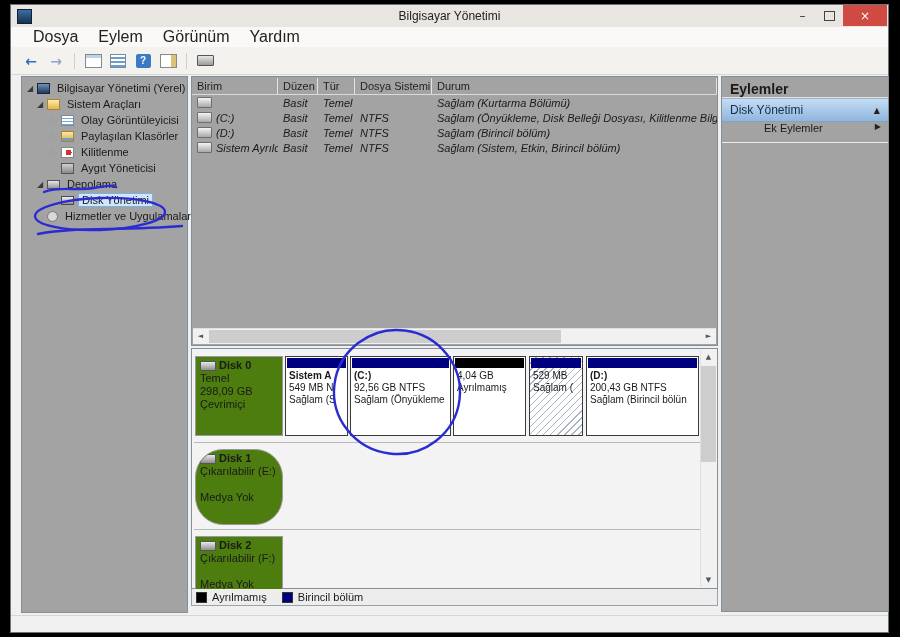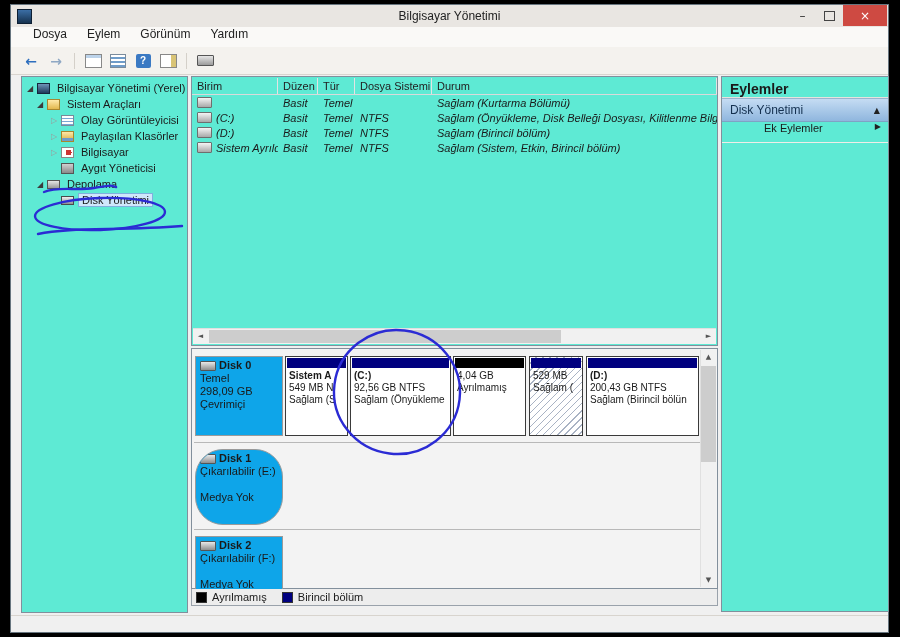--- a/index.html
+++ b/index.html
@@ -11,38 +11,38 @@
   #titlebar{position:absolute;left:0;top:0;right:0;height:22px;background:#e9e6e2;
             display:flex;align-items:center;justify-content:center;font-size:12px;color:#222;}
   #winicon{position:absolute;left:6px;top:4px;width:13px;height:13px;
            background:linear-gradient(#3b6ea5,#16324f);border:1px solid #0d1f33;}
   #controls{position:absolute;right:1px;top:0;height:21px;display:flex;align-items:stretch;}
   .ctl{width:27px;display:flex;align-items:center;justify-content:center;font-size:12px;color:#333;}
   .maxbox{width:9px;height:8px;border:1px solid #444;}
   #closebtn{width:44px;background:#ce4a42;color:#fff;font-size:12px;display:flex;
             align-items:center;justify-content:center;}
   #menubar{position:absolute;left:0;top:22px;right:0;height:20px;background:#faf9f7;
-           border-bottom:1px solid #e3dfd9;display:flex;align-items:flex-start;padding-left:12px;
-           font-size:12px;color:#222;}
+           border-bottom:1px solid #e3dfd9;display:flex;align-items:center;padding-left:12px;
+           font-size:16px;color:#222;}
   .mitem{padding:0 10px;}
   #toolbar{position:absolute;left:0;top:42px;right:0;height:27px;background:#f4f2ee;
            border-bottom:1px solid #d9d5cf;display:flex;align-items:center;gap:5px;padding-left:10px;}
   .tbtn{width:20px;height:20px;display:flex;align-items:center;justify-content:center;}
   .glyph{font-family:"DejaVu Sans",sans-serif;}
   .arrow{font-size:14px;font-weight:bold;color:#2e6fbe;}
   .arrow.dim{color:#8fa8c4;}
   .tsep{width:1px;height:16px;background:#d4d0c9;margin:0 3px;}
   .ic-win{width:15px;height:12px;background:#fff;border:1px solid #888;box-shadow:inset 0 3px 0 #bcd3ea;}
   .ic-list{width:14px;height:12px;border:1px solid #7a8b9c;background:repeating-linear-gradient(#fff 0 2px,#6f9cc9 2px 4px);}
   .ic-help{width:15px;height:14px;background:#3a79c3;border-radius:2px;color:#fff;font-size:10px;
            font-weight:bold;display:flex;align-items:center;justify-content:center;}
   .ic-pane{width:15px;height:12px;background:#fff;border:1px solid #888;box-shadow:inset -5px 0 0 #d9c476;}
   .ic-drive{width:15px;height:9px;background:linear-gradient(#e6e6e6,#9b9b9b);border:1px solid #555;border-radius:1px;}
   
-  .panel{position:absolute;background:#5eead4;border:1px solid #828f9c;box-sizing:border-box;}
+  .panel{position:absolute;background:#a3a3a3;border:1px solid #828f9c;box-sizing:border-box;}
   #treepanel{left:10px;top:71px;width:167px;height:537px;padding-top:3px;}
   #volpanel{left:180px;top:71px;width:527px;height:270px;}
   #diskpanel{left:180px;top:343px;width:527px;height:241px;background:#f3f3f3;}
   #legendbar{position:absolute;left:180px;top:584px;width:527px;height:17px;background:#ededed;
              border:1px solid #9aa2ab;border-top:none;box-sizing:border-box;display:flex;
              align-items:center;gap:5px;padding-left:4px;}
   #actionspanel{left:710px;top:71px;width:168px;height:536px;}
   #statusbar{position:absolute;left:0;bottom:0;right:0;height:16px;background:#f0f0f0;
              border-top:1px solid #d8d4ce;}
   
@@ -72,21 +72,21 @@
   .vr{display:flex;height:15px;align-items:center;}
   .vc{box-sizing:border-box;padding:0 5px;overflow:hidden;white-space:nowrap;font-style:italic;}
   .vname{display:flex;align-items:center;}
   .vico{width:13px;height:9px;background:linear-gradient(#f4f4f4,#a9a9a9);border:1px solid #6e6e6e;
         border-radius:1px;margin-right:4px;flex:none;}
   .hscroll{position:absolute;left:1px;right:1px;bottom:1px;height:15px;background:#f1f1f1;border-top:1px solid #e0e0e0;}
   .sbtn{position:absolute;width:15px;height:14px;display:flex;align-items:center;justify-content:center;
         font-size:7px;color:#555;font-family:"DejaVu Sans",sans-serif;}
   .hthumb{position:absolute;left:16px;top:1px;width:352px;height:13px;background:#cdcdcd;}
   
-  .dinfo{position:absolute;left:3px;width:88px;background:#0ea5e9;border:1px solid #9a9a9a;
+  .dinfo{position:absolute;left:3px;width:88px;background:#4d7c0f;border:1px solid #9a9a9a;
          box-sizing:border-box;padding:2px 4px;font-size:11px;line-height:13px;overflow:hidden;}
   .dname{font-weight:bold;display:flex;align-items:center;gap:3px;white-space:nowrap;}
   .dico{width:14px;height:8px;background:linear-gradient(#e8e8e8,#8f8f8f);border:1px solid #555;
         border-radius:1px;flex:none;}
   .gap{margin-top:13px;}
   .part{position:absolute;height:80px;background:#fff;border:1px solid #3a3a3a;box-sizing:border-box;overflow:hidden;}
   .ph{height:10px;margin:1px;}
   .pb{padding:1px 3px;font-size:10px;line-height:12px;white-space:nowrap;overflow:hidden;}
   .pt{font-weight:bold;}
   .hatch{background-image:repeating-linear-gradient(135deg,#ffffff 0 4px,#a9b3c4 4px 5px);}
@@ -182,36 +182,41 @@
         <span class="tlbl">Olay Görüntüleyicisi</span>
       </div>
       <div class="trow lvl2">
         <span class="tw collapsed"></span>
         <span class="tico i-shared"></span>
         <span class="tlbl">Paylaşılan Klasörler</span>
       </div>
       <div class="trow lvl2">
         <span class="tw collapsed"></span>
         <span class="tico i-perf"></span>
-        <span class="tlbl">Bilgisayar</span>
+        <span class="tlbl">Kilitlenme</span>
       </div>
       <div class="trow lvl2">
         <span class="tw"></span>
         <span class="tico i-device"></span>
         <span class="tlbl">Aygıt Yöneticisi</span>
       </div>
       <div class="trow lvl1">
         <span class="tw expanded"></span>
         <span class="tico i-storage"></span>
         <span class="tlbl">Depolama</span>
       </div>
       <div class="trow lvl2">
         <span class="tw"></span>
         <span class="tico i-disk"></span>
         <span class="tlbl selected">Disk Yönetimi</span>
+      </div>
+      <div class="trow lvl1">
+        <span class="tw collapsed"></span>
+        <span class="tico i-services"></span>
+        <span class="tlbl">Hizmetler ve Uygulamalar</span>
       </div>
     </div>
 
     <div id="volpanel" class="panel">
       <div class="vhead">
         <span class="vh c0">Birim</span>
         <span class="vh c1">Düzen</span>
         <span class="vh c2">Tür</span>
         <span class="vh c3">Dosya Sistemi</span>
         <span class="vh c4">Durum</span>

